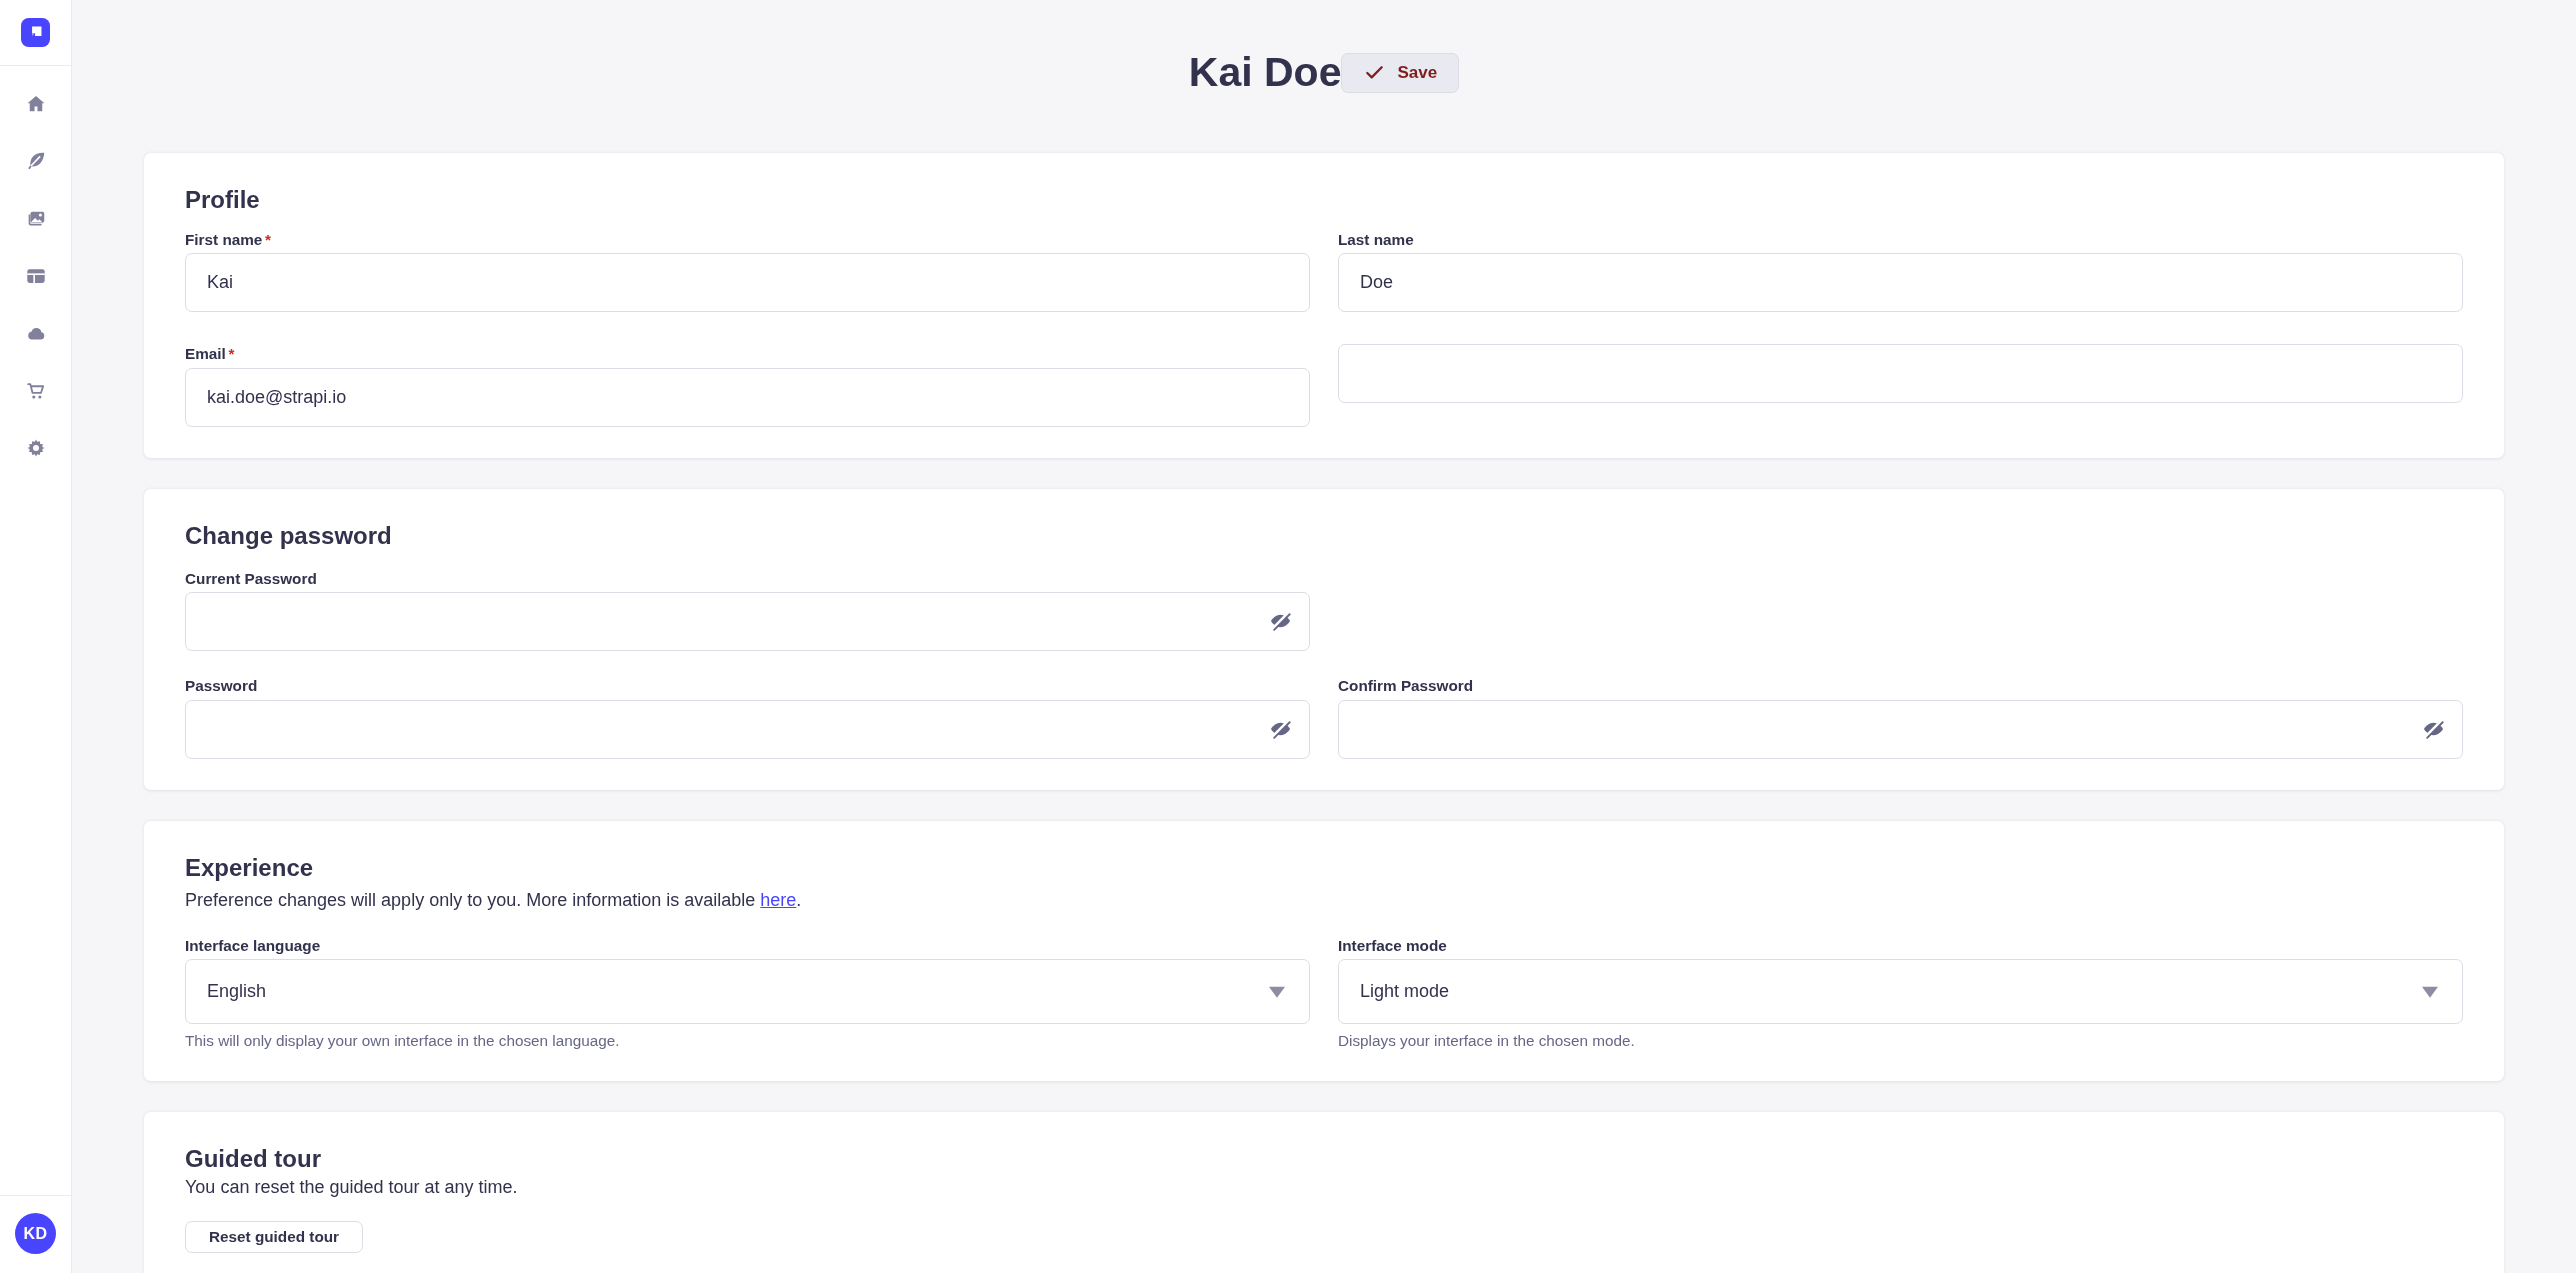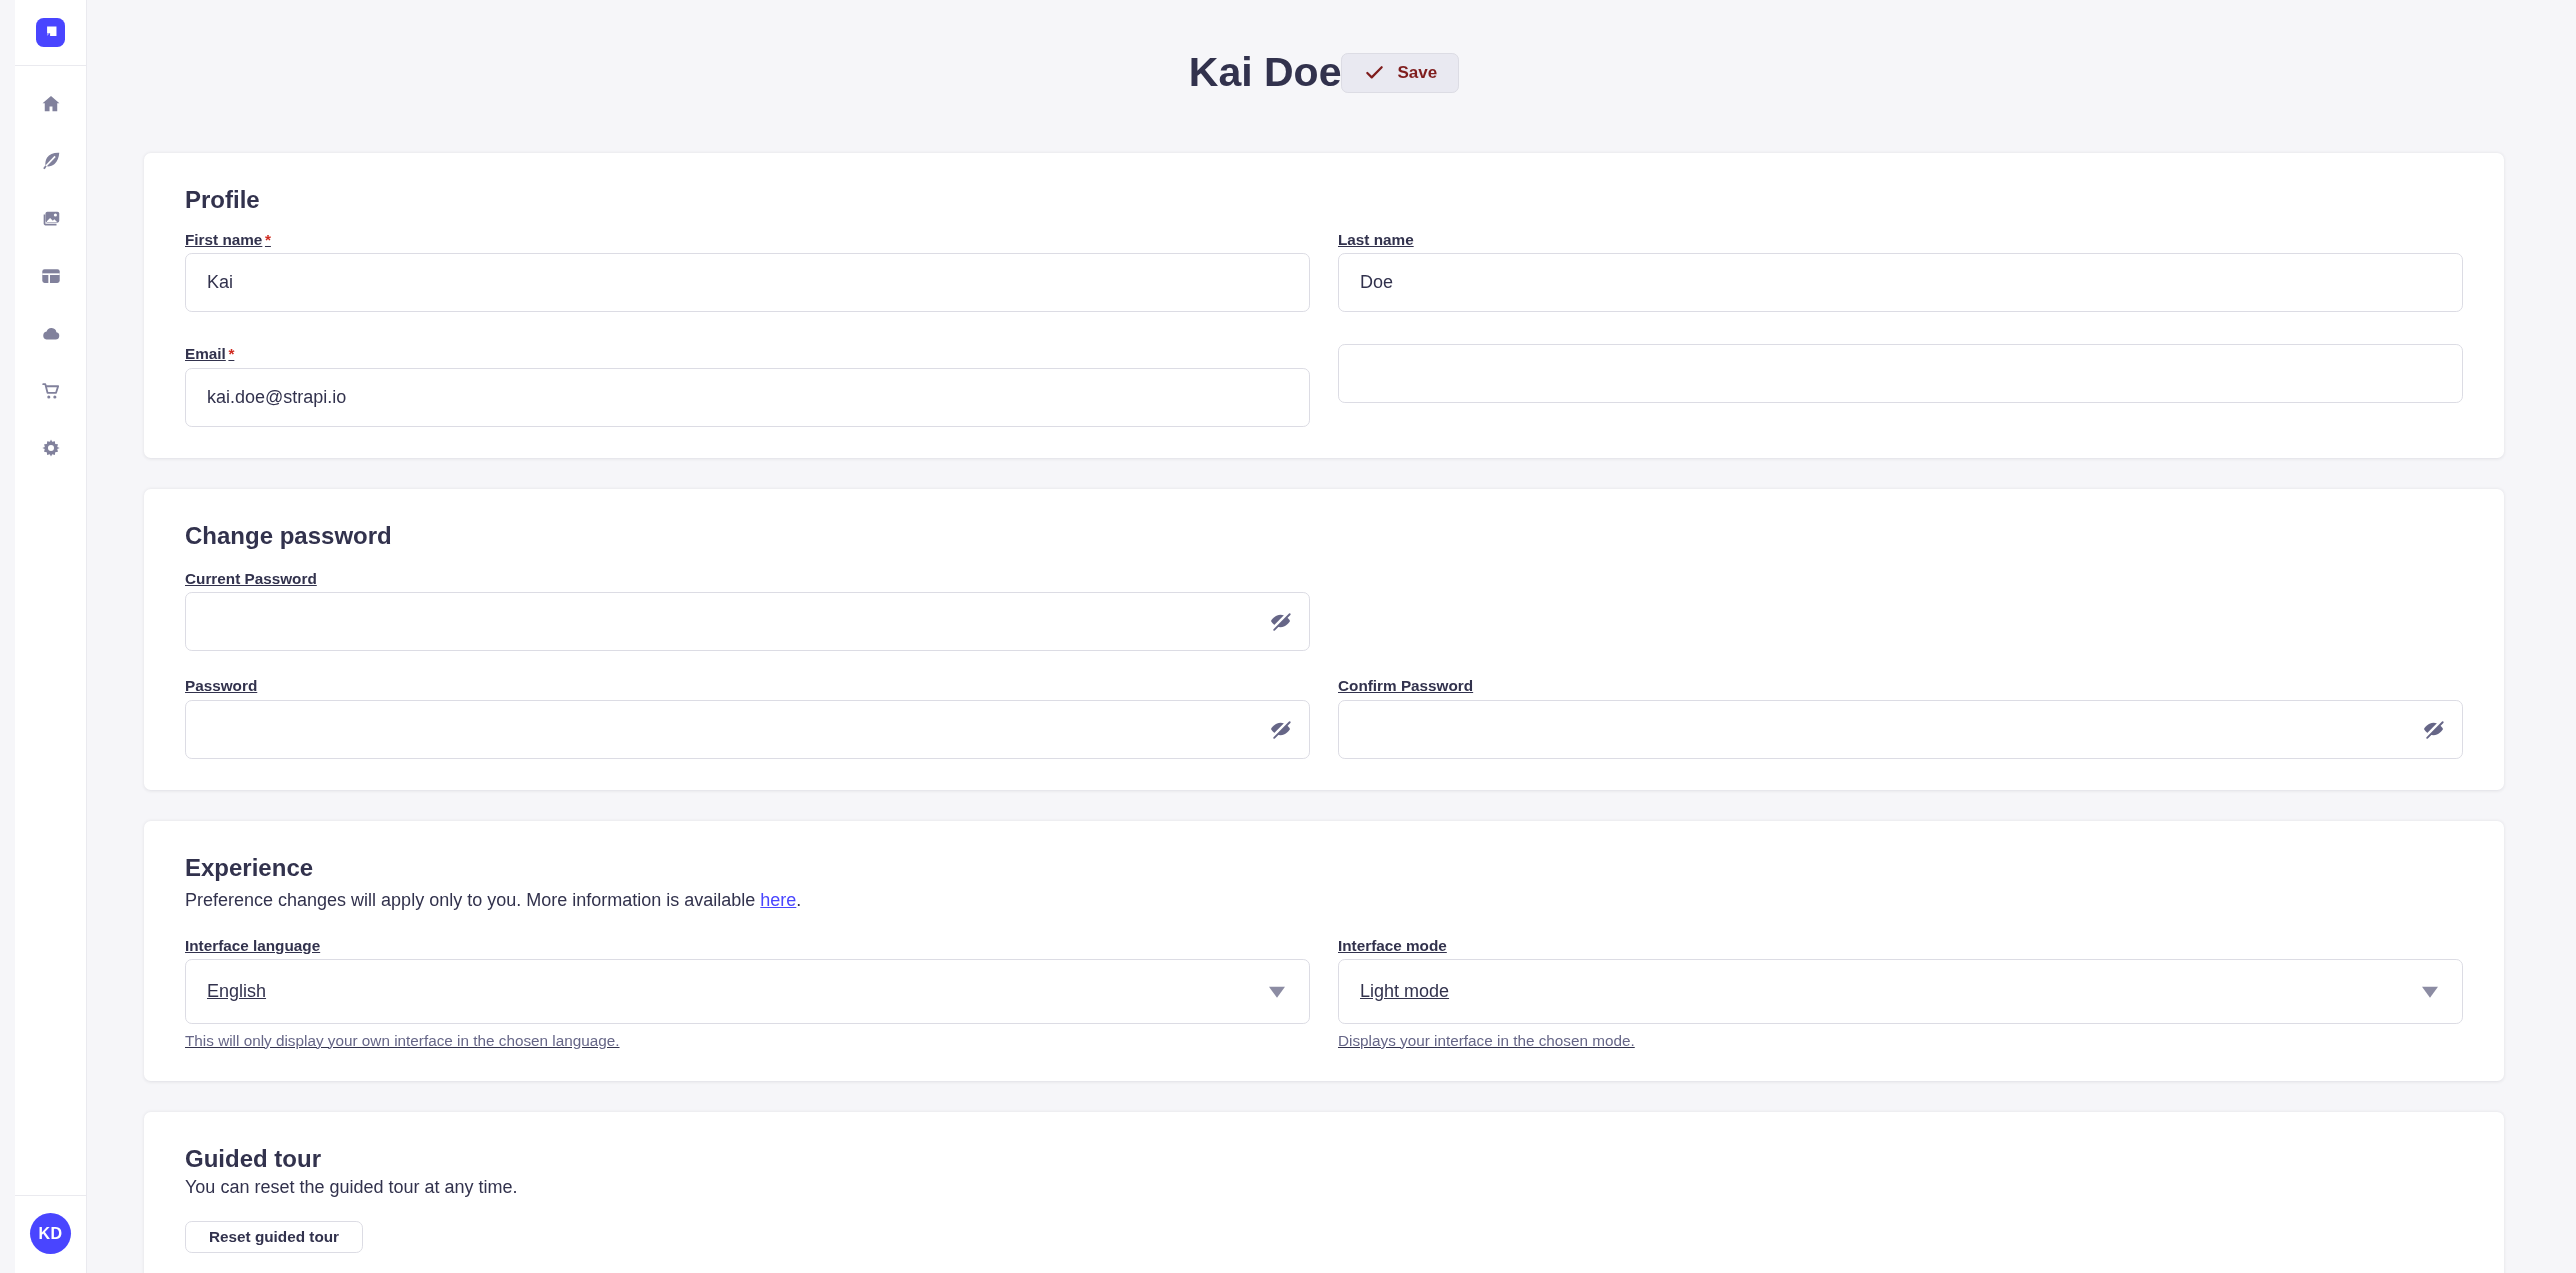--- a/index.html
+++ b/index.html
@@ -6,21 +6,21 @@
   html, body { width: 2576px; height: 1274px; }
   body {
     background: #f6f6f9;
     font-family: "Liberation Sans", sans-serif;
     color: #32324d;
     overflow: hidden;
   }
 
   
   aside.sidebar {
-    position: fixed; left: 15px; top: 0; bottom: 0;
+    position: fixed; left: 0; top: 0; bottom: 0;
     width: 72px;
     background: #ffffff;
     border-right: 0.9px solid #eaeaef;
     display: flex; flex-direction: column; align-items: center;
     z-index: 5;
   }
   .logo-wrap {
     width: 100%; height: 66px;
     display: flex; align-items: center; justify-content: center;
     border-bottom: 0.9px solid #eaeaef;
@@ -92,21 +92,20 @@
     padding: 32px 41px 31px;
   }
   .card h2 {
     font-size: 24px; line-height: 29px; font-weight: 600;
     color: #32324d;
   }
   .grid {
     display: grid;
     grid-template-columns: 1fr 1fr;
     column-gap: 28px;
-    text-decoration: underline;
   }
   .card-profile .grid { margin-top: 16px; row-gap: 32px; }
   .card-password .grid { margin-top: 19px; row-gap: 25.6px; }
   .card-experience .grid { margin-top: 25px; }
 
   .field label {
     display: block;
     font-size: 15.3px; line-height: 19px; font-weight: 700;
     color: #32324d;
     margin-bottom: 4.3px;

